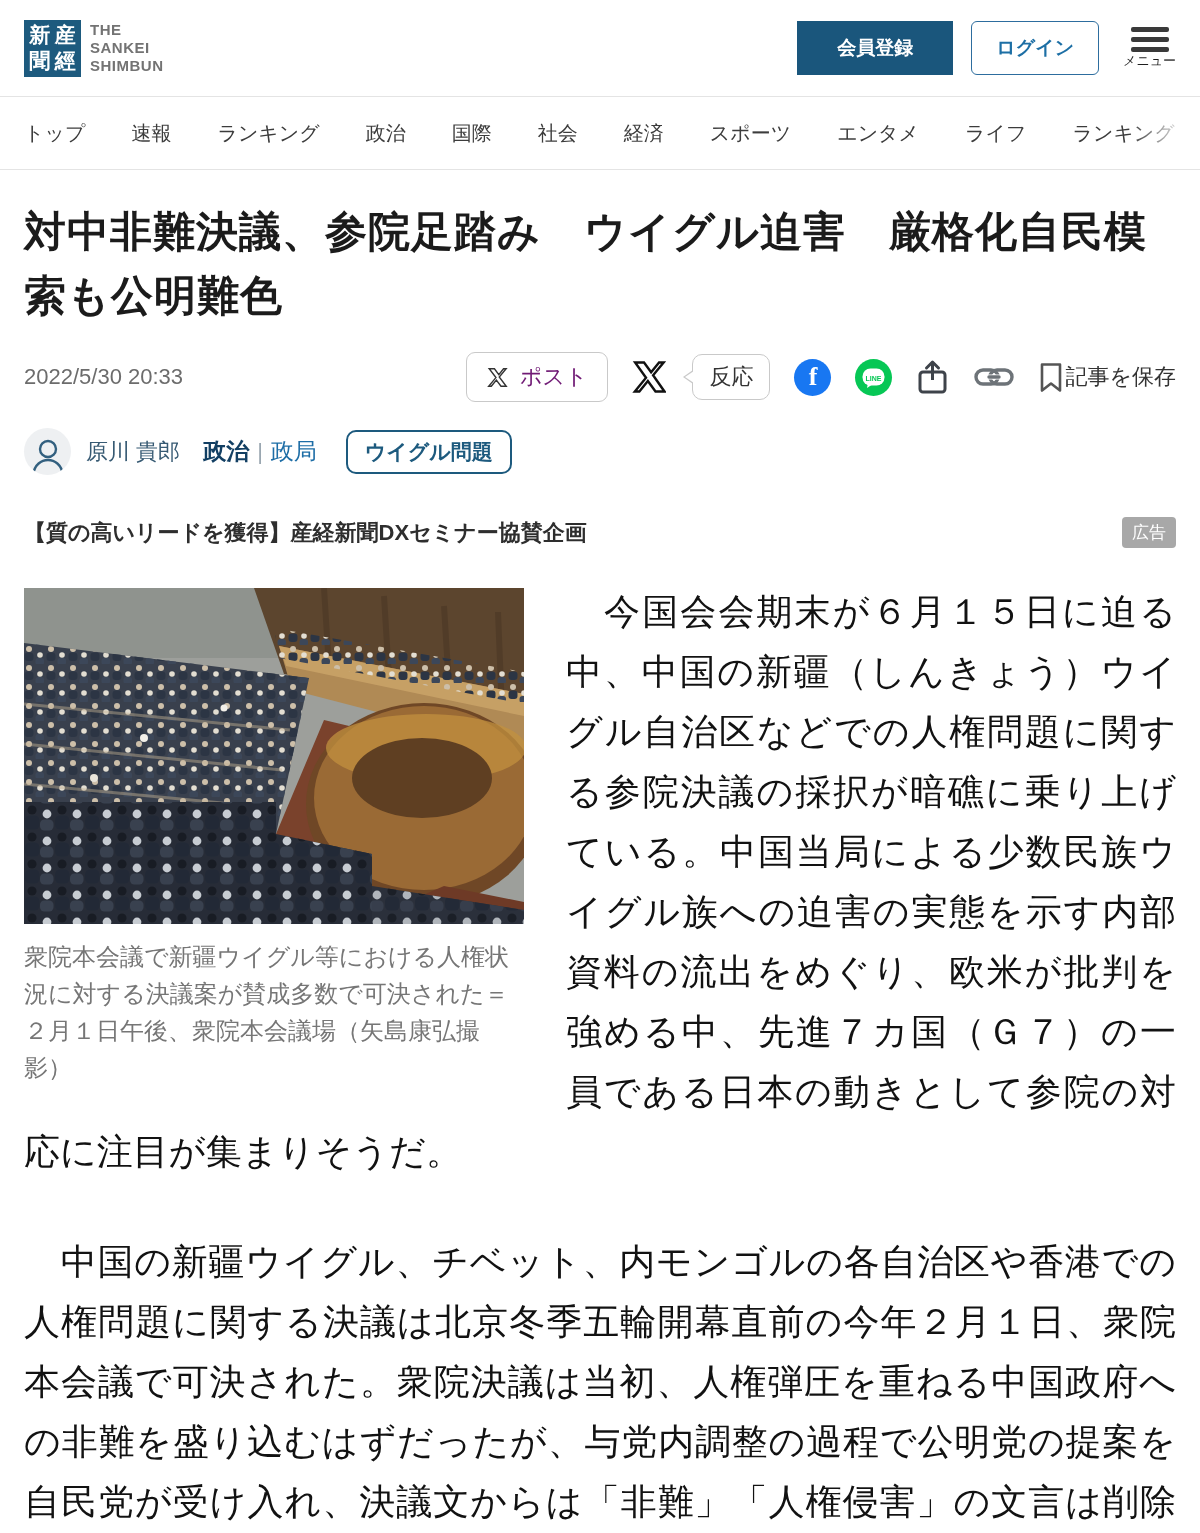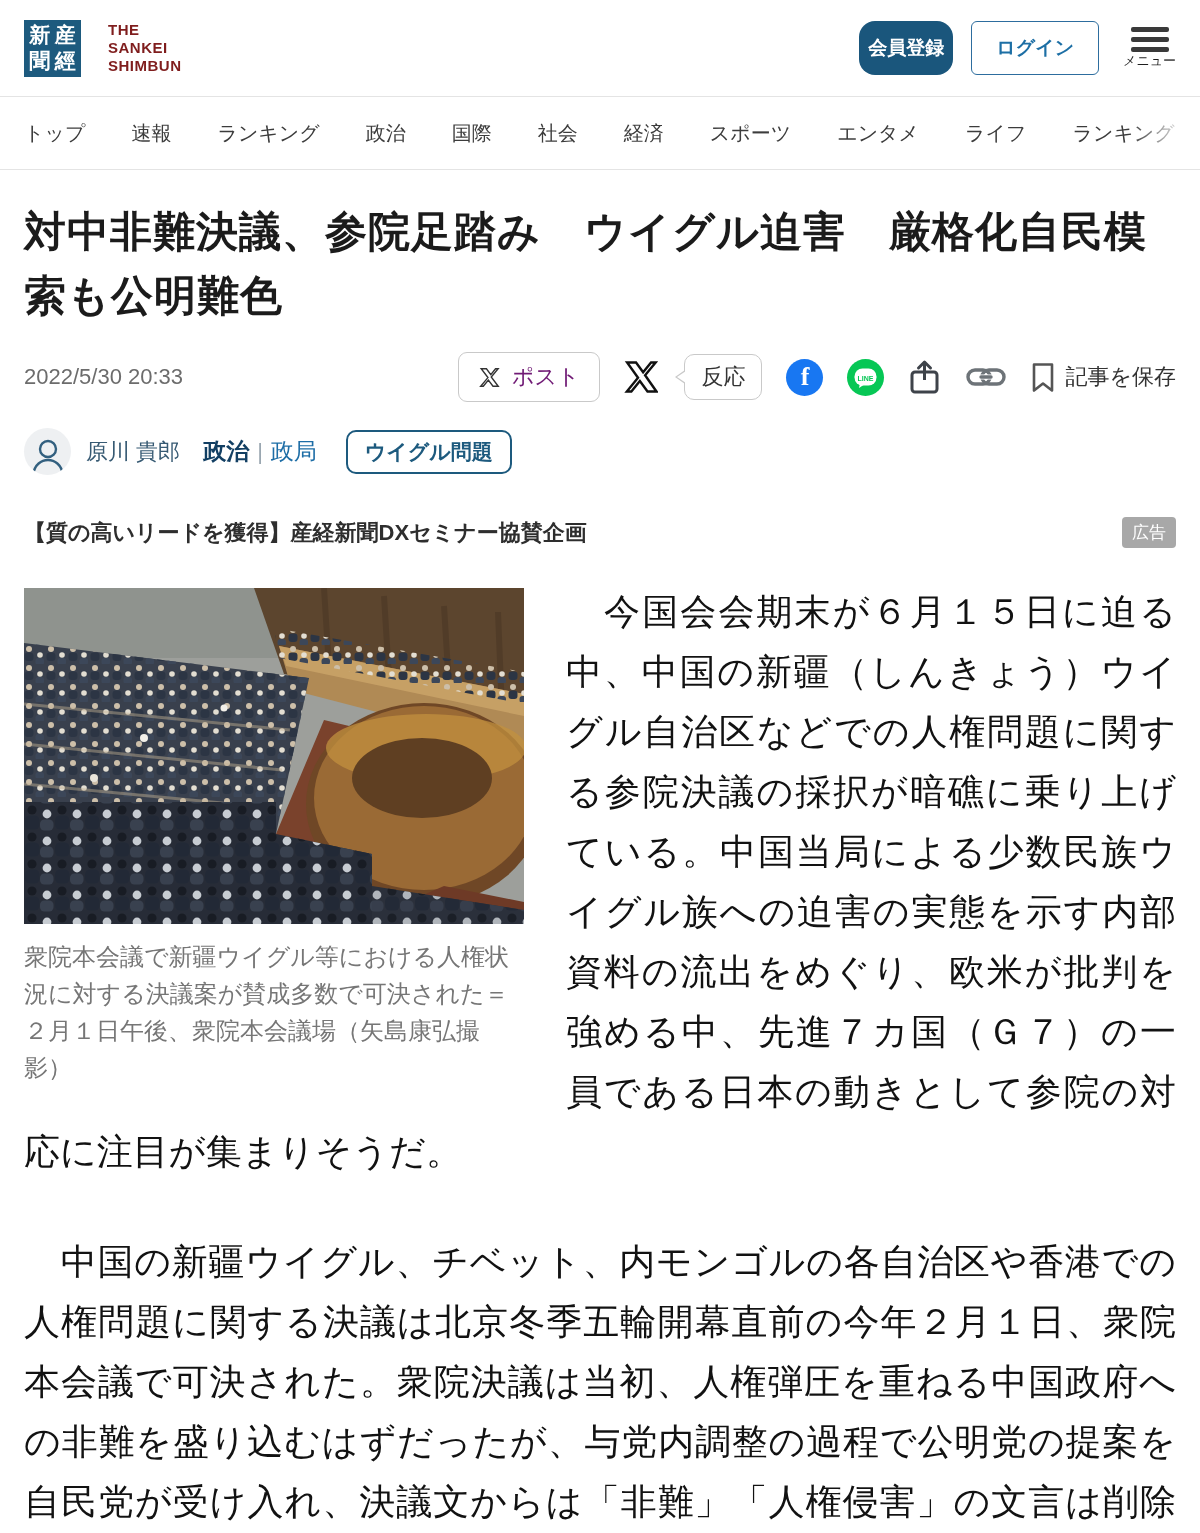--- a/index.html
+++ b/index.html
@@ -28,28 +28,27 @@
     display: grid;
     grid-template-columns: 1fr 1fr;
     align-items: center; justify-items: center;
     padding: 3px;
   }
   .logo-square span {
     color: #fff; font-size: 21px; font-weight: 700; line-height: 24px;
   }
   .wordmark { display: flex; flex-direction: column; }
   .wordmark span {
-    color: #7f1d1d; font-weight: 700; font-size: 15px; line-height: 18px;
+    color: #737373; font-weight: 700; font-size: 15px; line-height: 18px;
     letter-spacing: 0.5px;
-    margin-left: 18px;
   }
   .header-right { display: flex; align-items: center; gap: 18px; }
   .btn-register {
-    background: #1a567c; color: #fff; border: none; border-radius: 16px;
-    font-size: 19px; font-weight: 700; padding: 14px 9px; cursor: pointer;
+    background: #1a567c; color: #fff; border: none; border-radius: 0;
+    font-size: 19px; font-weight: 700; padding: 14px 40px; cursor: pointer;
     font-family: inherit;
   }
   .btn-login {
     background: #fff; color: #1d6fa5; border: 1.5px solid #2d6d9e; border-radius: 6px;
     font-size: 19px; font-weight: 700; padding: 13px 24px; cursor: pointer;
     font-family: inherit;
   }
   .menu-block { display: flex; flex-direction: column; align-items: center; margin-left: 6px; cursor: pointer; }
   .burger { display: flex; flex-direction: column; gap: 5px; }
   .burger i { display: block; width: 38px; height: 5px; background: #3a3a3a; border-radius: 2px; }
@@ -105,21 +104,21 @@
     border-width: 7px 10px 7px 0;
     border-color: transparent #c9c9c9 transparent transparent;
   }
   .tail-inner {
     left: -8px; transform: translateY(-50%);
     border-width: 6px 9px 6px 0;
     border-color: transparent #ffffff transparent transparent;
   }
   .circle-ic { width: 37px; height: 37px; border-radius: 50%; display: flex; align-items: center; justify-content: center; cursor: pointer; }
   .fb { background: #1877f2; color: #fff; font-size: 26px; font-weight: 700; font-family: "Liberation Serif", serif; }
-  .save-group { display: flex; align-items: center; gap: 10px; cursor: pointer; }
+  .save-group { display: flex; align-items: center; gap: 2px; cursor: pointer; }
   .save-group span { font-size: 22px; color: #333; }
   .icon-btn { cursor: pointer; display: flex; align-items: center; }
 
   
   .author-row { margin-top: 26px; display: flex; align-items: center; gap: 15px; }
   .avatar {
     width: 47px; height: 47px; border-radius: 50%; background: #eef0f2;
     display: flex; align-items: flex-end; justify-content: center; overflow: hidden;
   }
   .author-name { font-size: 22px; color: #375a73; cursor: pointer; }

